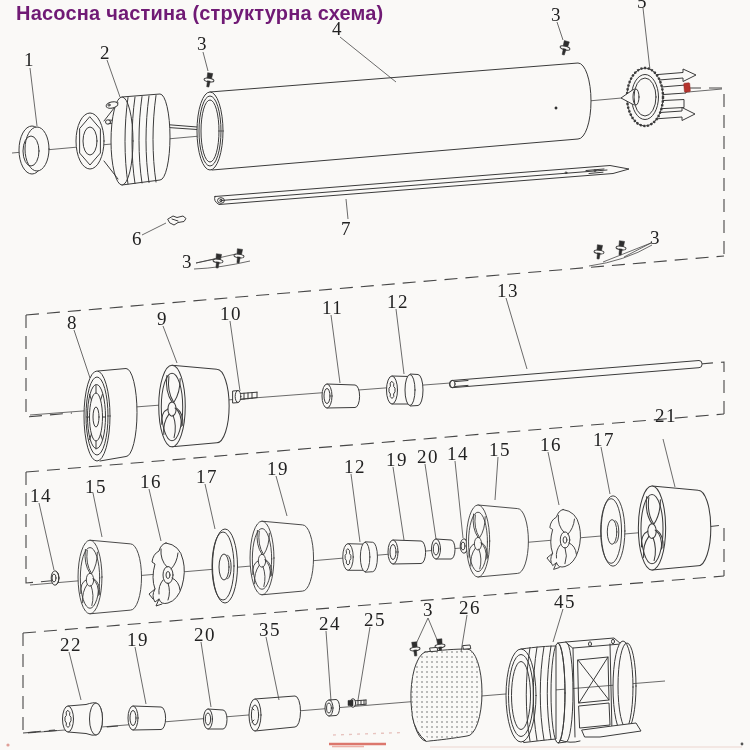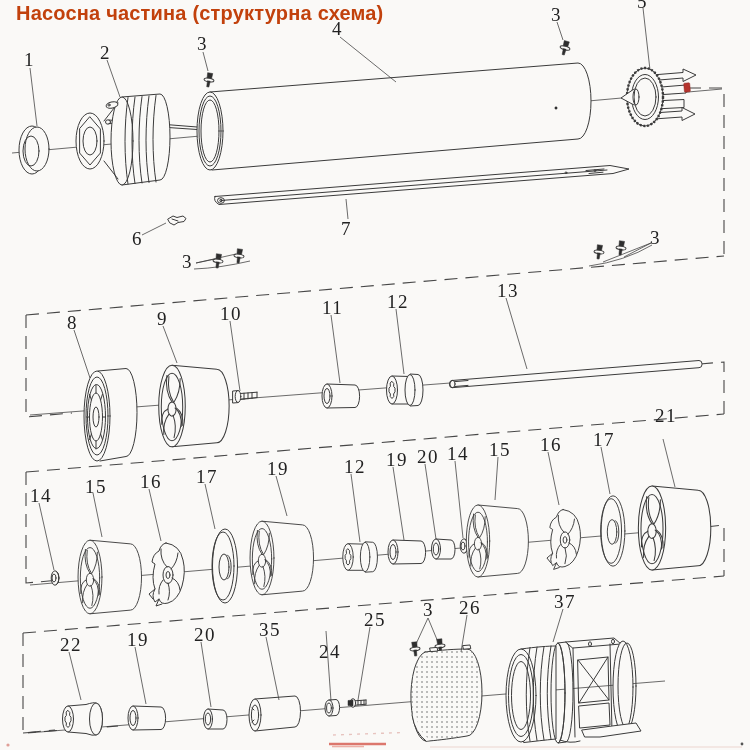--- a/index.html
+++ b/index.html
@@ -1,19 +1,19 @@
 <!DOCTYPE html>
 <html><head>
 <meta charset="utf-8">
 <style>
   html,body{margin:0;padding:0}
   body{width:750px;height:750px;overflow:hidden;position:relative;
        background:#faf9f7;font-family:"Liberation Sans",sans-serif}
   #title{position:absolute;left:16px;top:2px;font-size:20px;font-weight:bold;
-         color:#c2410c;letter-spacing:.2px;white-space:nowrap}
+         color:#701a75;letter-spacing:.2px;white-space:nowrap}
   .lbl{position:absolute;font-family:"Liberation Serif",serif;font-size:19px;
        letter-spacing:1.5px;color:#222;white-space:nowrap;line-height:1}
   svg{position:absolute;left:0;top:0}
   .s{stroke:#3b3b3b;fill:none;stroke-width:1;stroke-linecap:round;stroke-linejoin:round}
   .bgf{fill:#faf9f7}
   .dk{fill:#2e2e2e;stroke:#2e2e2e;stroke-width:.5}
   .dash{stroke:#474747;fill:none;stroke-width:1.1;stroke-dasharray:13 8}
   .axis{stroke:#3b3b3b;fill:none;stroke-width:.75}
   .thin{stroke:#3b3b3b;fill:none;stroke-width:.75}
   .gear{stroke:#3b3b3b;fill:none;stroke-width:2.4;stroke-dasharray:2 1.7}
@@ -373,17 +373,17 @@
 <span class="lbl" style="left:417px;top:447px">20</span>
 <span class="lbl" style="left:447px;top:444px">14</span>
 <span class="lbl" style="left:489px;top:440px">15</span>
 <span class="lbl" style="left:540px;top:435px">16</span>
 <span class="lbl" style="left:593px;top:430px">17</span>
 <span class="lbl" style="left:655px;top:406px">21</span>
 <span class="lbl" style="left:60px;top:635px">22</span>
 <span class="lbl" style="left:127px;top:630px">19</span>
 <span class="lbl" style="left:194px;top:625px">20</span>
 <span class="lbl" style="left:259px;top:620px">35</span>
-<span class="lbl" style="left:319px;top:642px">24</span>
+<span class="lbl" style="left:319px;top:614px">24</span>
 <span class="lbl" style="left:364px;top:610px">25</span>
 <span class="lbl" style="left:423px;top:600px">3</span>
 <span class="lbl" style="left:459px;top:598px">26</span>
-<span class="lbl" style="left:554px;top:592px">37</span>
+<span class="lbl" style="left:554px;top:592px">45</span>
 
 </body></html>

